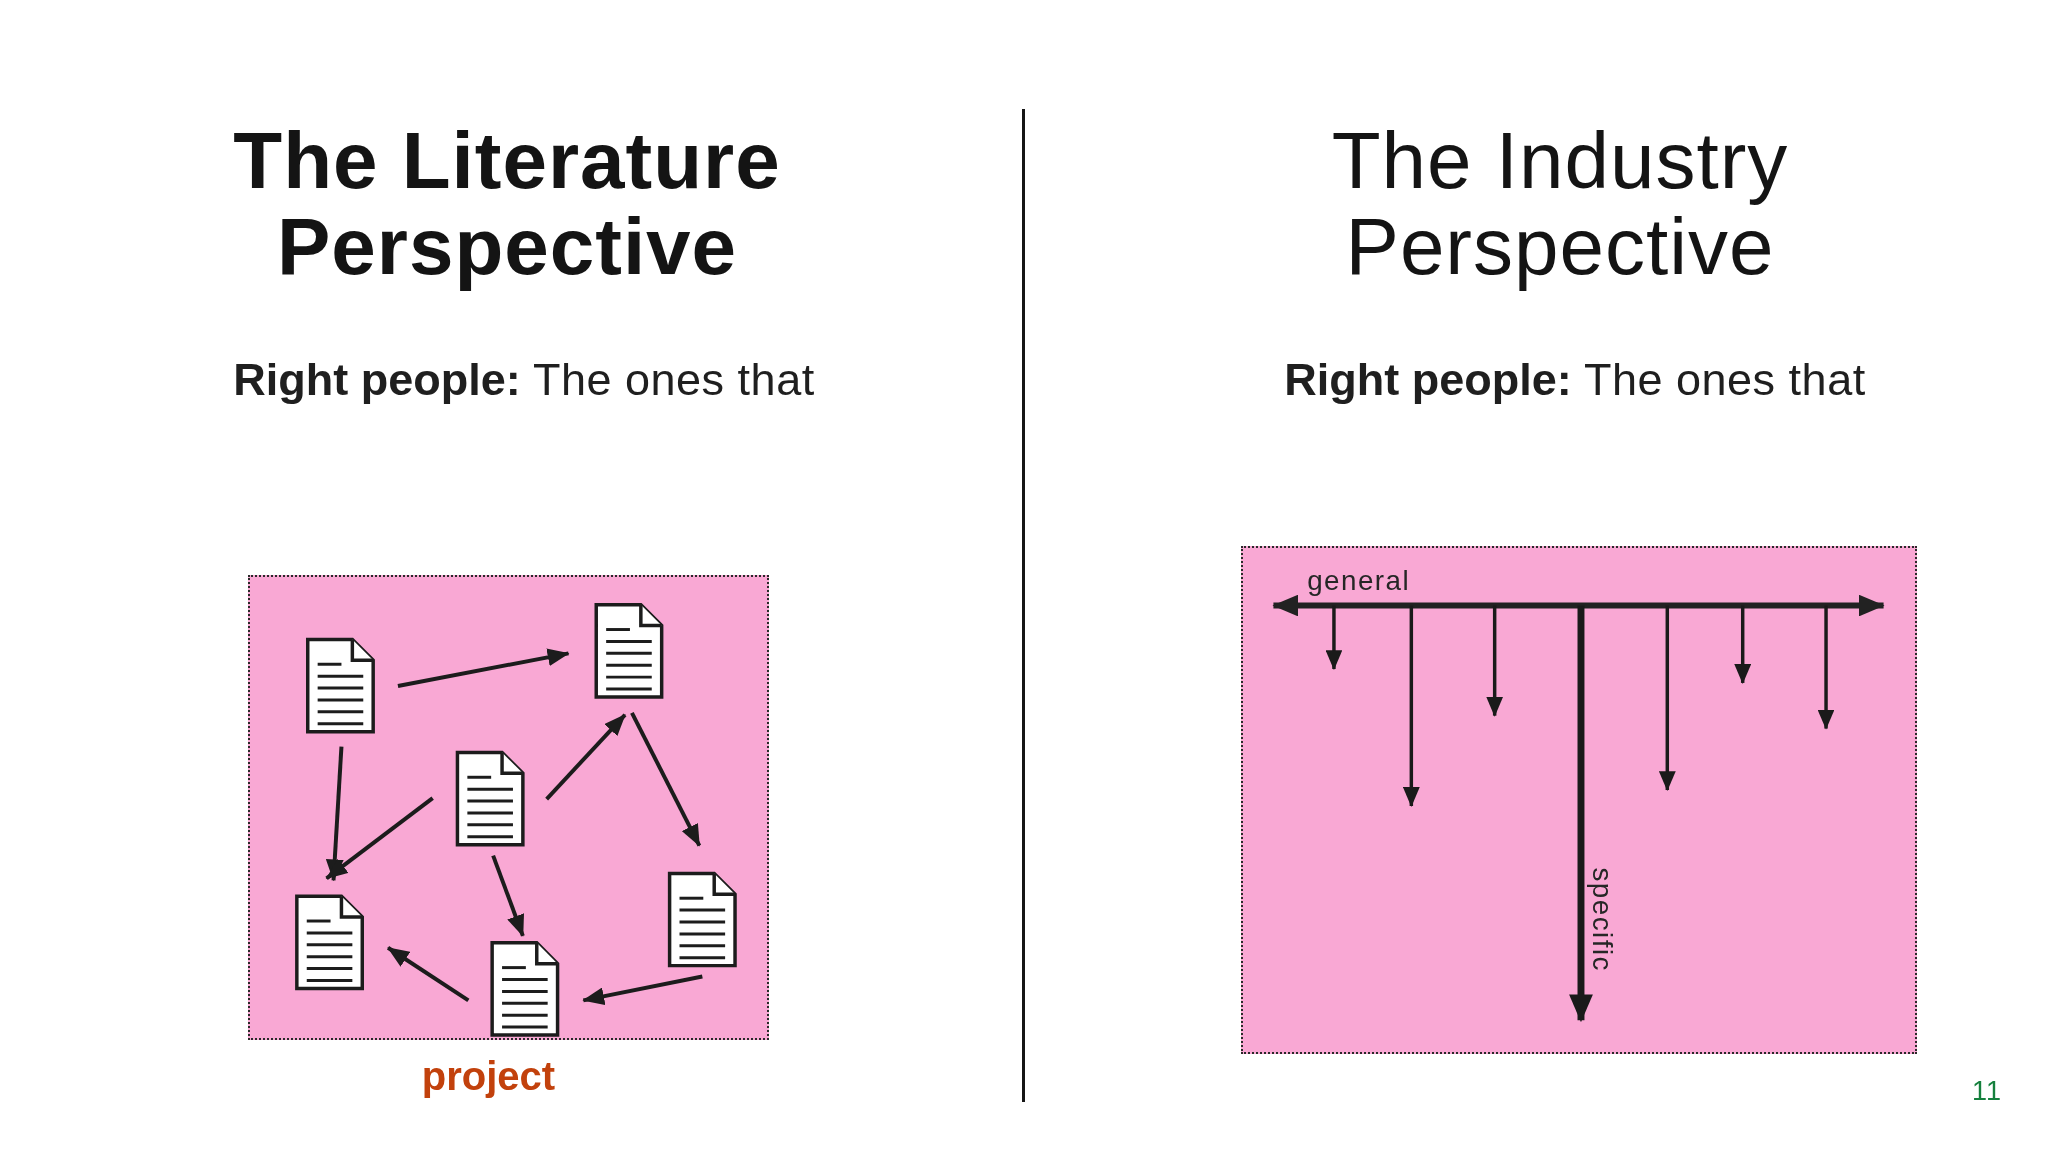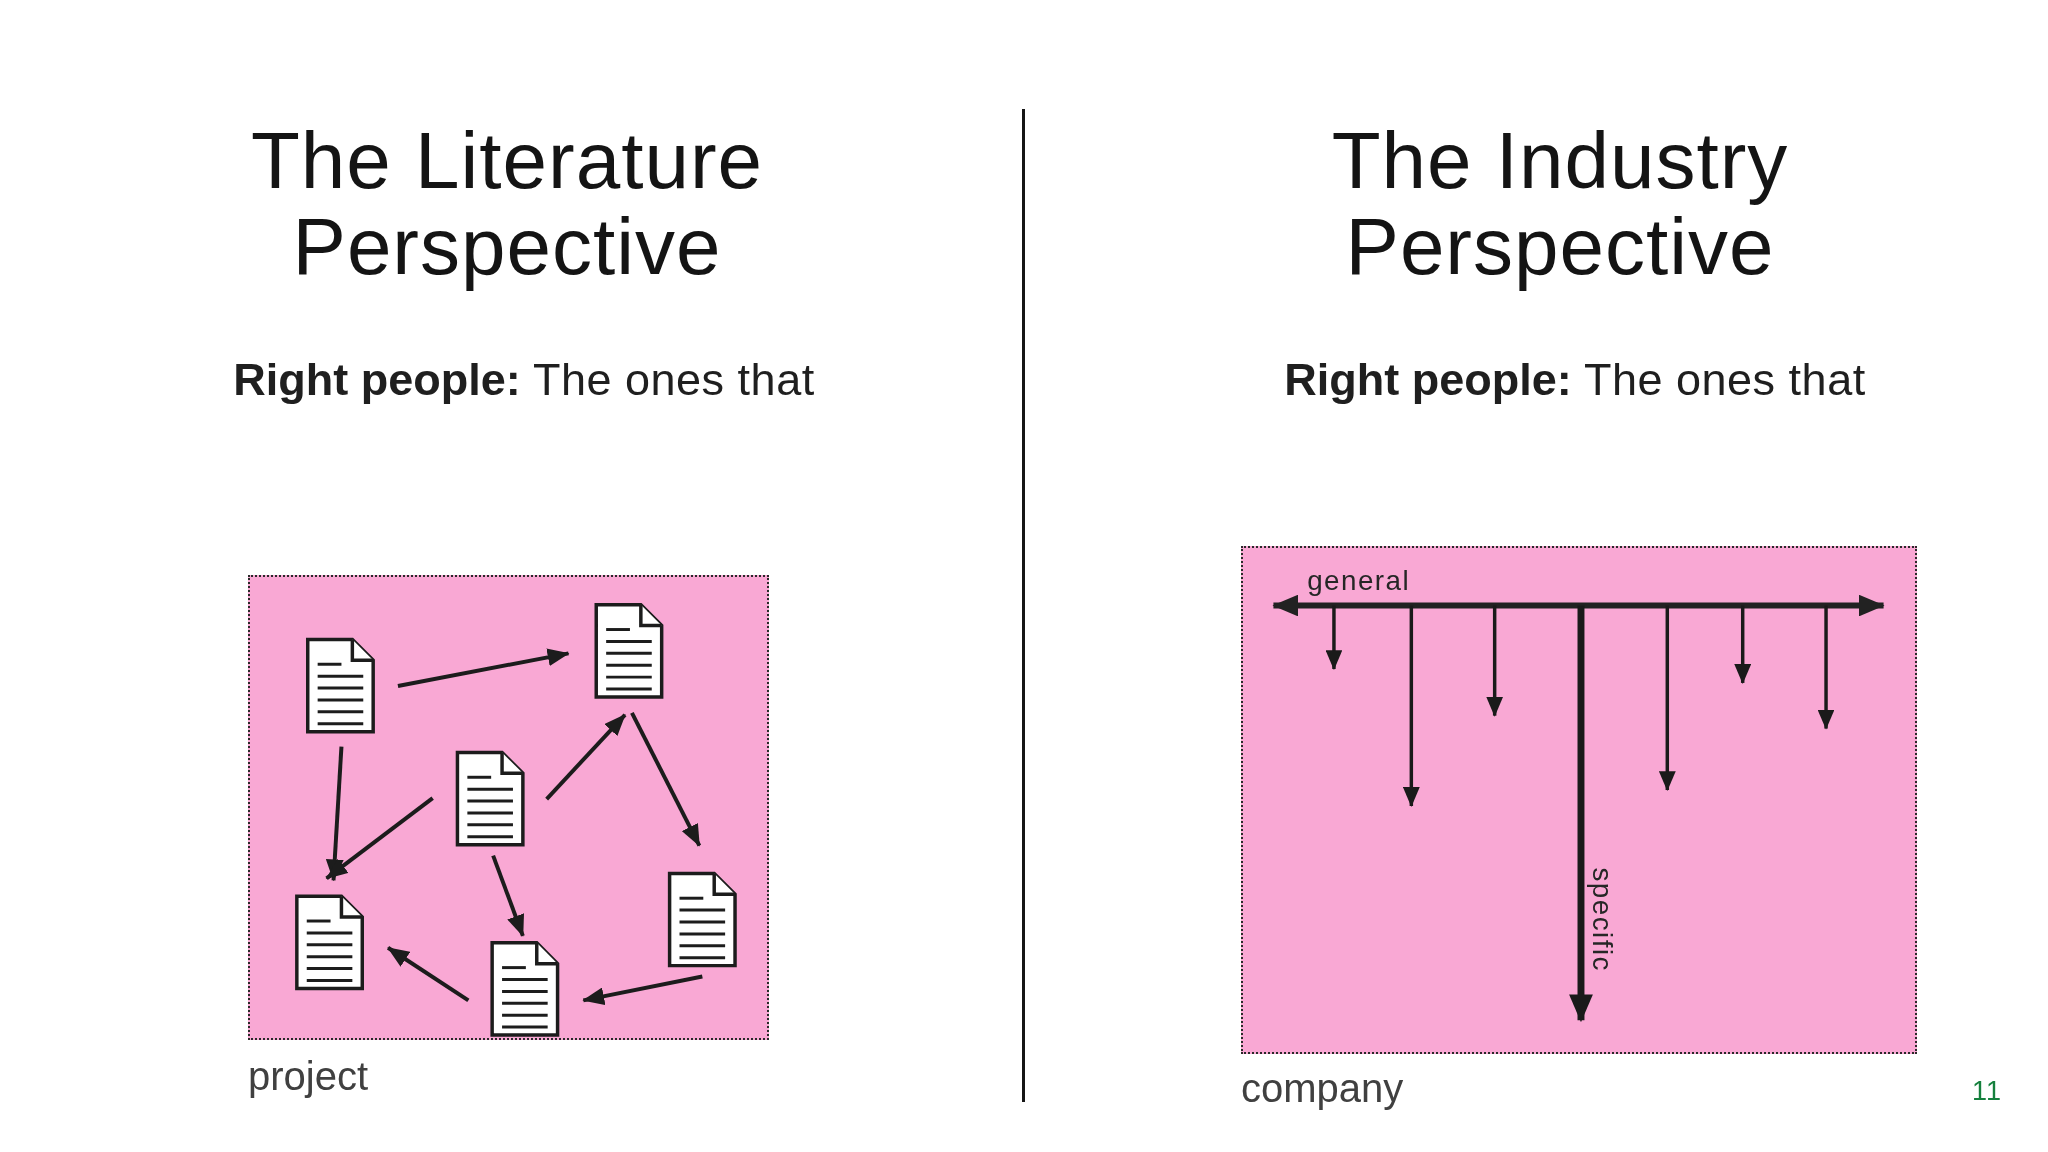--- a/index.html
+++ b/index.html
@@ -5,37 +5,37 @@
   html,body{margin:0;padding:0;background:#fff;}
   .slide{
     position:relative;width:2048px;height:1152px;background:#ffffff;
     font-family:"Liberation Sans","DejaVu Sans",sans-serif;color:#161616;overflow:hidden;
   }
   .divider{position:absolute;left:1022px;top:109px;width:3px;height:993px;background:#161616;}
   .title{
     position:absolute;top:118px;width:800px;text-align:center;
     font-size:80px;line-height:86px;font-weight:300;letter-spacing:1px;color:#141414;
   }
-  .title.left{left:107px;}
+  .title.left{left:107px;font-weight:bold;}
   .title.right{left:1160px;}
   .body-text{
     position:absolute;top:338px;width:840px;text-align:center;
     font-size:45px;line-height:84px;font-weight:300;color:#1f1f1f;letter-spacing:.5px;
   }
   .body-text.left{left:104px;}
   .body-text.right{left:1155px;}
   .body-text b{font-weight:700;letter-spacing:0;}
   .figure-box{
     position:absolute;border:2px dotted #2a2a2a;background:#f9a8d4;box-sizing:border-box;
   }
   .figure-box.left{left:248px;top:575px;width:521px;height:465px;}
   .figure-box.right{left:1241px;top:546px;width:676px;height:508px;}
   .figure-box svg{display:block;width:100%;height:100%;}
   .caption{
-    position:absolute;font-size:40px;font-weight:400;color:#404040;text-align:left;box-sizing:border-box;
+    position:absolute;font-size:40px;font-weight:700;color:#c2410c;text-align:center;box-sizing:border-box;
   }
   .caption.left{left:248px;top:1054px;width:521px;padding-right:40px;}
   .caption.right{left:1241px;top:1066px;width:676px;padding-right:24px;}
   .page-number{
     position:absolute;left:1972px;top:1076px;font-size:27px;font-weight:300;color:#15803d;letter-spacing:1px;
   }
   .doc-stroke{stroke:#1c1c1c;fill:#ffffff;stroke-width:3.5;stroke-linejoin:miter;}
   .doc-line{stroke:#1c1c1c;stroke-width:3;fill:none;}
   .edge{stroke:#1c1c1c;stroke-width:4;fill:none;}
   .tick{stroke:#1a1a1a;stroke-width:3.5;fill:none;}
@@ -129,17 +129,16 @@
       <line class="tick" x1="253" y1="58" x2="253" y2="169" marker-end="url(#th)"></line>
       <line class="tick-main" x1="340" y1="58" x2="340" y2="476" marker-end="url(#thbig)"></line>
       <line class="tick" x1="427" y1="58" x2="427" y2="244" marker-end="url(#th)"></line>
       <line class="tick" x1="503" y1="58" x2="503" y2="136" marker-end="url(#th)"></line>
       <line class="tick" x1="587" y1="58" x2="587" y2="182" marker-end="url(#th)"></line>
 
       <text class="svg-label" transform="translate(352,322) rotate(90)">specific</text>
     </svg>
   </div>
 
-  <div class="caption right">company</div>
 
   <div class="page-number">11</div>
 
 </div>
 
 </body></html>

